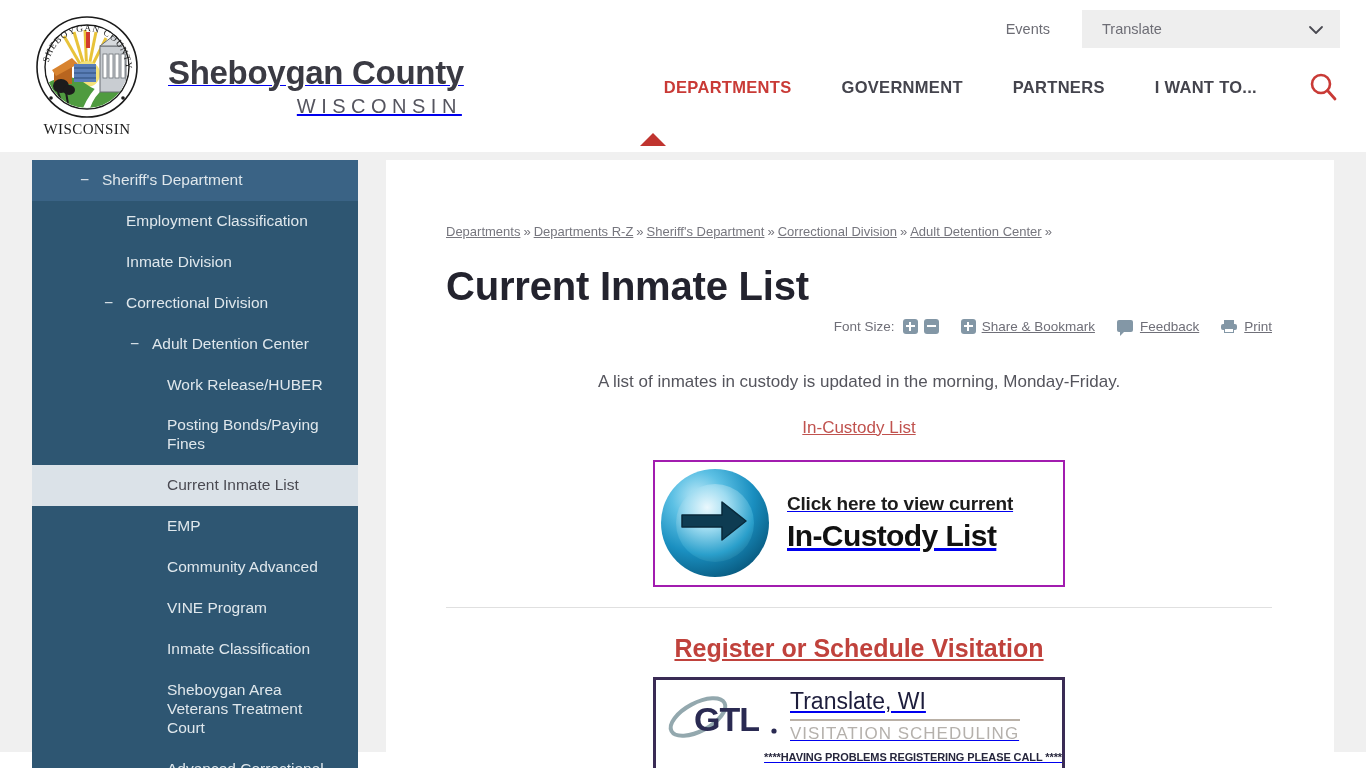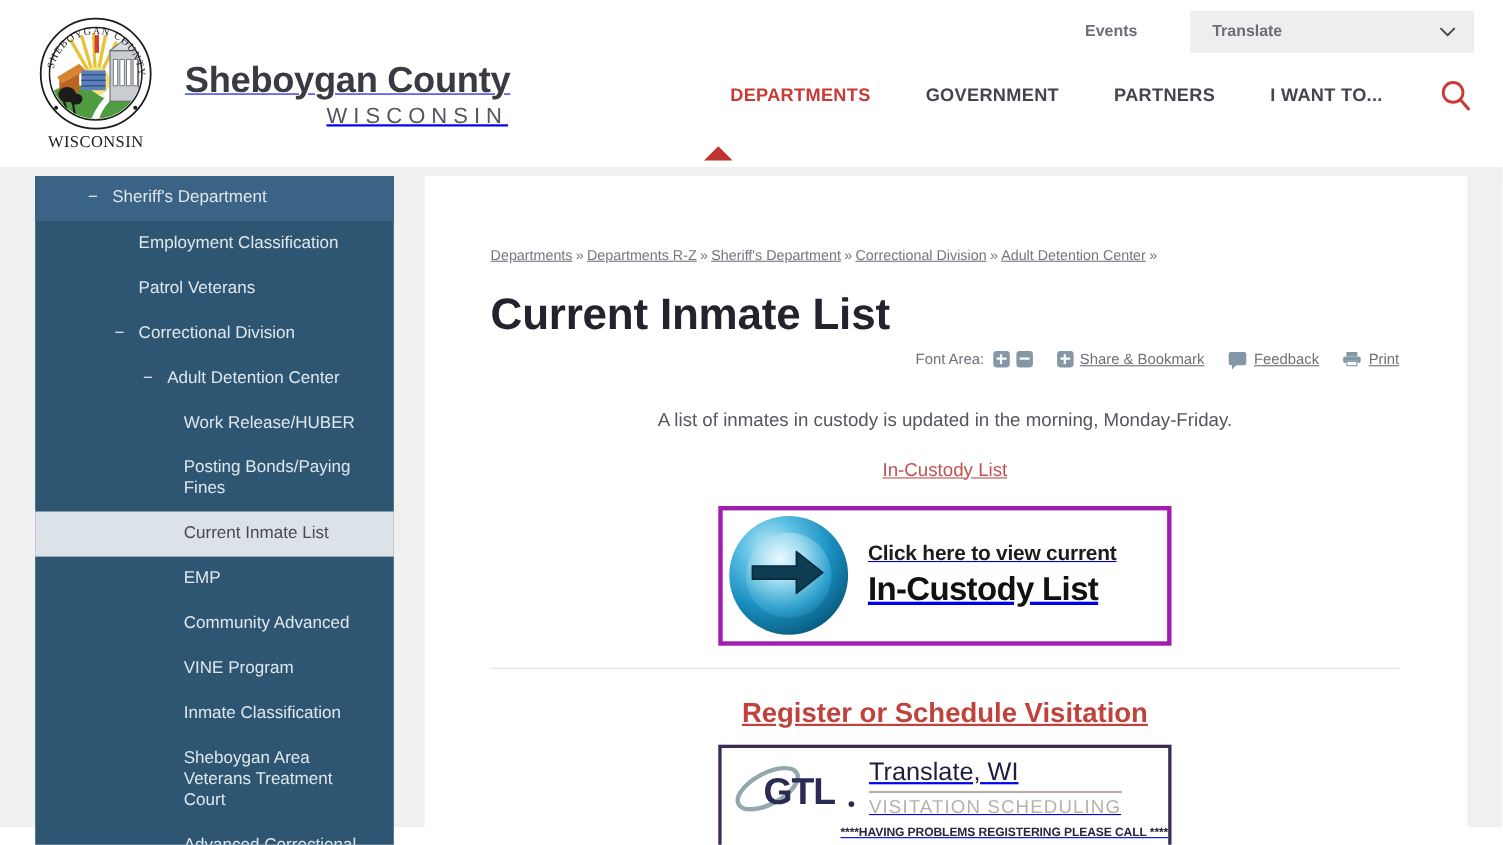--- a/index.html
+++ b/index.html
@@ -26,21 +26,21 @@
     font-size: 33px; font-weight: bold; color: #3a3a43;
     letter-spacing: -0.3px; line-height: 1.05;
   }
   .brand-sub {
     font-size: 20px; color: #55555f; letter-spacing: 5.5px;
     text-align: right; padding-right: 2px; margin-top: 4px;
   }
 
   .utility {
     position: absolute; right: 26px; top: 10px;
-    display: flex; align-items: center; gap: 16px; font-weight: bold;
+    display: flex; align-items: center; gap: 0px;
   }
   .util-link {
     font-size: 14.5px; color: #6d6d75; padding: 0 22px;
     text-decoration: none; line-height: 38px;
   }
   .translate {
     width: 258px; height: 38px; background: #eeeeee;
     display: flex; align-items: center; justify-content: space-between;
     padding: 0 18px 0 20px; margin-left: 10px;
   }
@@ -152,21 +152,21 @@
     text-align: center; font-size: 17px; color: #55555d;
     margin-top: 38px;
   }
   .center-link {
     display: block; text-align: center; margin-top: 26px;
     font-size: 17px; color: #c0524e; text-decoration: underline;
   }
 
   .banner-wrap { display: flex; justify-content: center; margin-top: 22px; }
   .banner {
-    width: 412px; height: 127px; border: 4px solid #a21caf;
+    width: 412px; height: 127px; border: 2px solid #a21caf;
     background: #ffffff; display: flex; align-items: center; padding-left: 4px;
   }
   .arrow-circle {
     width: 108px; height: 108px; border-radius: 50%; flex: 0 0 108px;
     background: radial-gradient(circle at 34% 26%, #bfe9f7 0%, #5cc0e4 24%, #1a8fc0 52%, #0a5f86 78%, #093f58 100%);
     position: relative; margin-left: 2px;
   }
   .arrow-circle::before {
     content: ""; position: absolute; left: 50%; top: 50%;
     transform: translate(-50%, -50%);
@@ -301,21 +301,21 @@
 
   <aside class="sidebar">
     <a class="side-item side-l0" href="#">
       <span class="minus">−</span>
       <span>Sheriff's Department</span>
     </a>
     <a class="side-item side-l1" href="#">
       <span>Employment Classification</span>
     </a>
     <a class="side-item side-l1" href="#">
-      <span>Patrol Veterans</span>
+      <span>Inmate Division</span>
     </a>
     <a class="side-item side-l1" href="#">
       <span class="minus">−</span>
       <span>Correctional Division</span>
     </a>
     <a class="side-item side-l2" href="#">
       <span class="minus">−</span>
       <span>Adult Detention Center</span>
     </a>
     <a class="side-item side-l3" href="#">
@@ -349,21 +349,21 @@
 
   <main class="content">
 
     <div class="breadcrumb">
       <a href="#">Departments</a><span class="sep">»</span><a href="#">Departments R-Z</a><span class="sep">»</span><a href="#">Sheriff's Department</a><span class="sep">»</span><a href="#">Correctional Division</a><span class="sep">»</span><a href="#">Adult Detention Center</a><span class="sep">»</span>
     </div>
 
     <h1 class="page-title">Current Inmate List</h1>
 
     <div class="toolbar">
-      <span class="fs-label">Font Area:</span>
+      <span class="fs-label">Font Size:</span>
       <a href="#" class="sqicon plus"></a>
       <a href="#" class="sqicon" style="margin-right:22px"></a>
       <span class="tool-group">
         <span class="sqicon plus"></span>
         <a href="#" class="tool-link">Share &amp; Bookmark</a>
       </span>
       <span class="tool-group">
         <span class="chat-icon"></span>
         <a href="#" class="tool-link">Feedback</a>
       </span>

